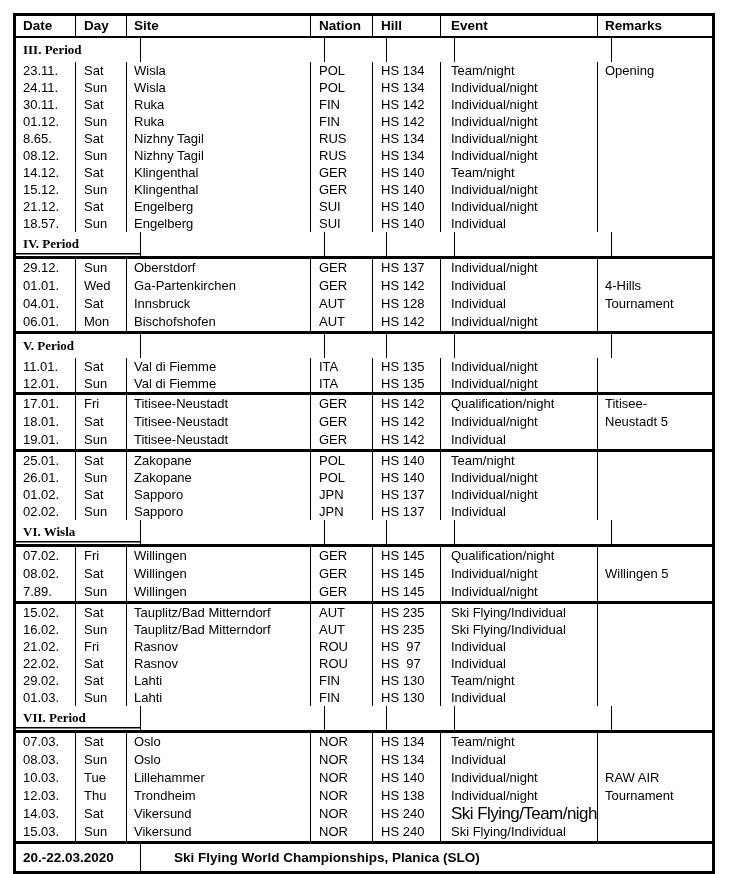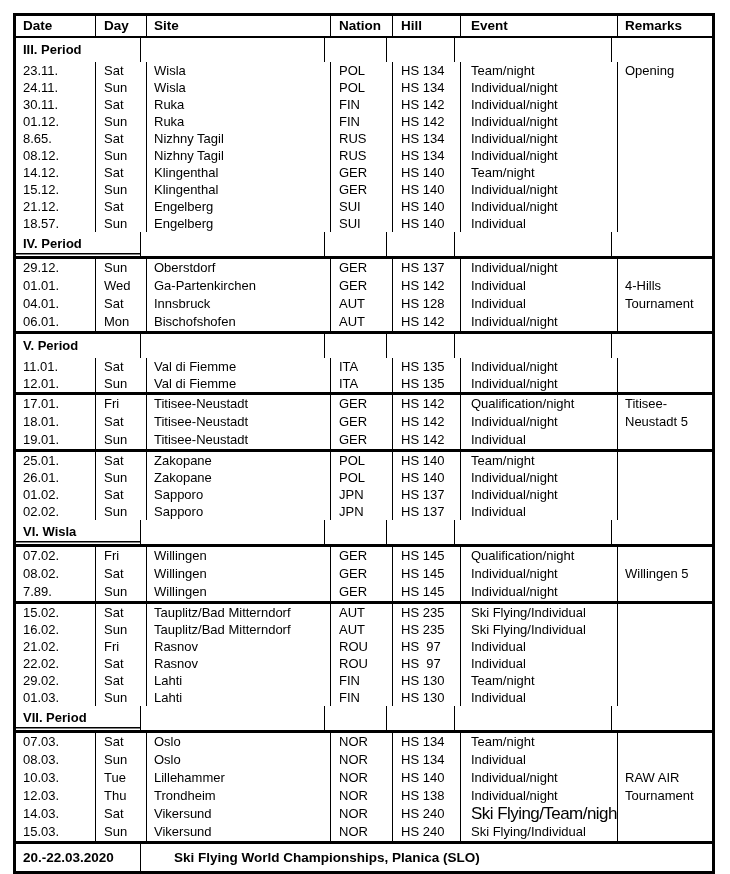--- a/index.html
+++ b/index.html
@@ -8,33 +8,33 @@
     position:absolute;left:13px;top:13px;width:696px;
     border:3.5px solid #000;background:#fff;box-sizing:content-box;
   }
   .row{display:flex;flex-shrink:0;height:17px;line-height:17px;font-size:13px;}
   .cell{
     box-sizing:border-box;flex-shrink:0;
     border-right:1.5px solid transparent;
     padding-left:7px;white-space:pre;overflow:hidden;
   }
   .sep{border-right-color:#000;}
-  .c-date{width:80px;}
+  .c-date{width:60px;}
   .c-day{width:51px;padding-left:8px;}
   .c-site{width:184px;}
   .c-nation{width:62px;padding-left:8px;}
   .c-hill{width:68px;padding-left:8px;}
   .c-event{width:157px;padding-left:10px;}
   .c-remarks{width:100px;border-right:none;}
   .c-merged{width:125px;}
   .c-rest{width:571px;border-right:none;margin-left:26px;}
 
   .header-row{height:20px;line-height:20px;font-weight:bold;font-size:13.5px;border-bottom:2.5px solid #000;}
 
-  .label-row{height:24px;}
+  .label-row{height:24px;font-family:Liberation Serif, serif;}
   .label-row .cell{display:flex;align-items:flex-end;padding-bottom:5px;line-height:14px;}
   .label-cell{font-weight:bold;font-size:13px;}
   .label-cell.underline{
     background-image:linear-gradient(#000,#000);
     background-repeat:no-repeat;
     background-size:100% 1.5px;
     background-position:left calc(100% - 2px);
   }
 
   .group{display:block;}

